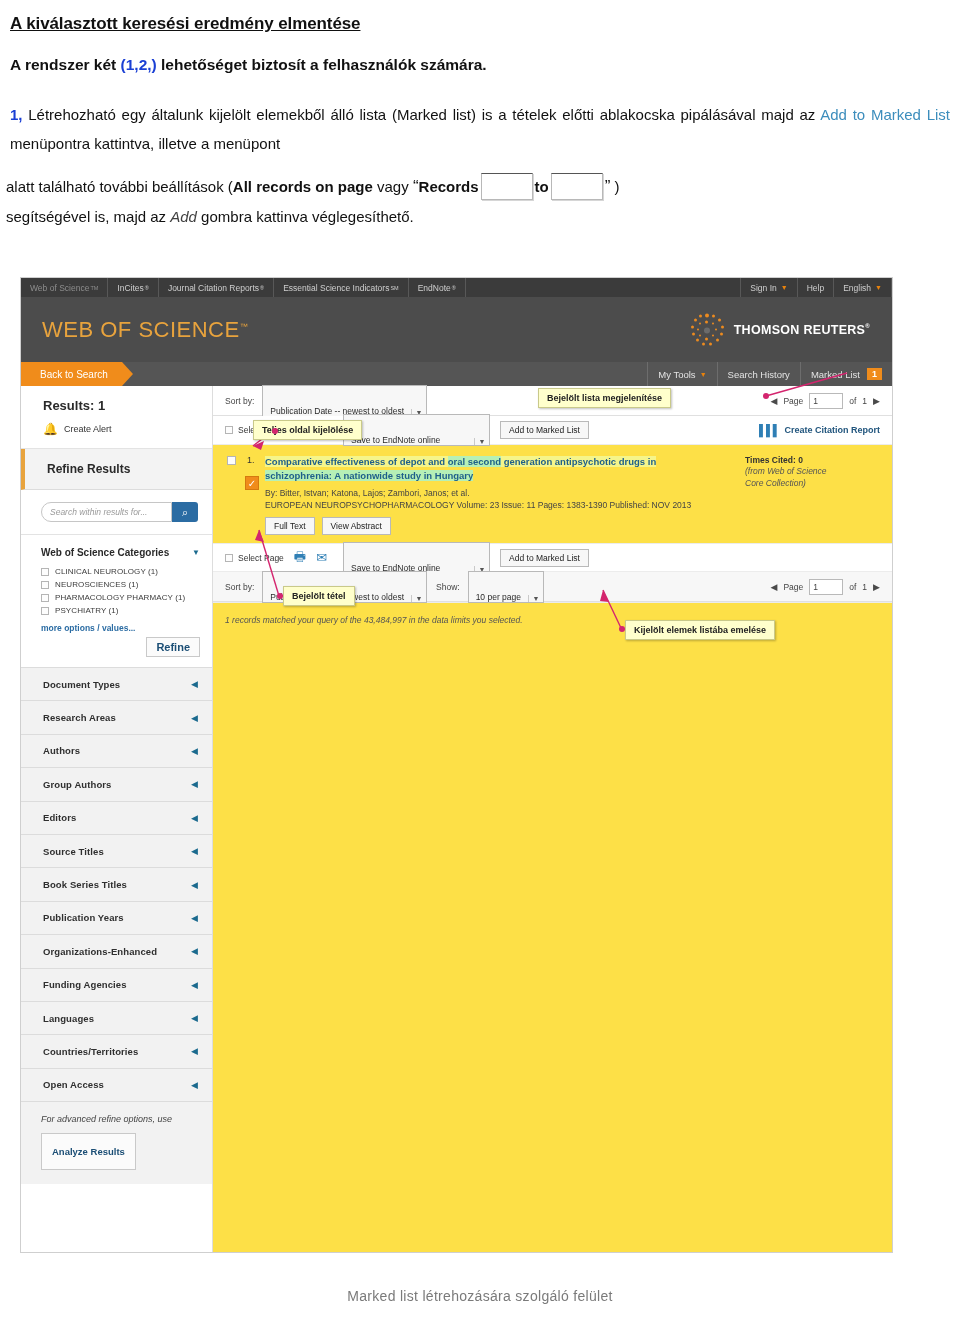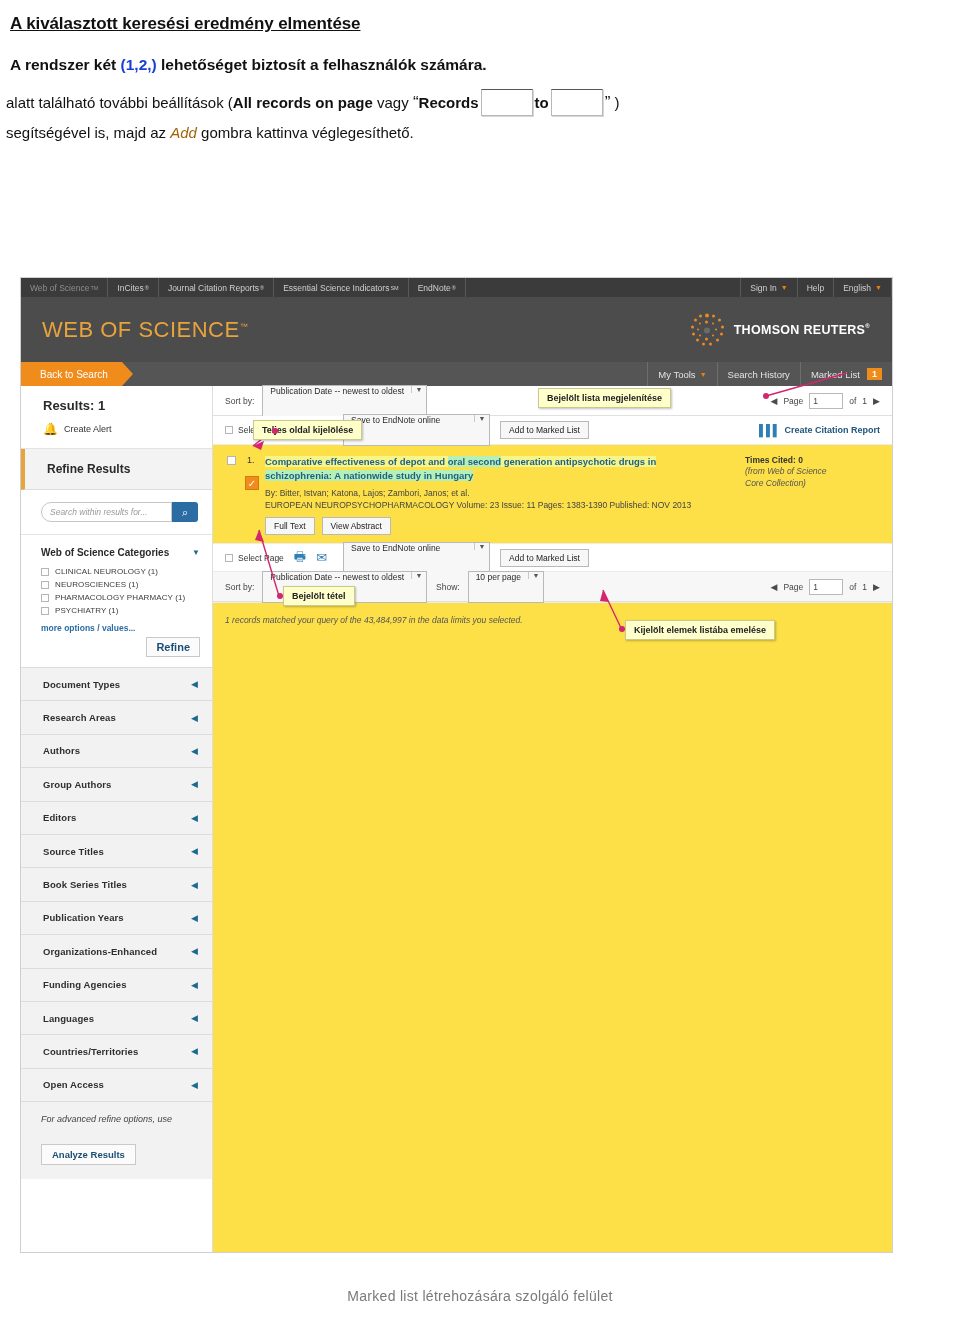--- a/index.html
+++ b/index.html
@@ -23,21 +23,21 @@
     font-size:15.5px; font-weight:bold; margin:22px 0 0 4px;
   }
   .blue { color:#1a3fd4; }
   .doc-body {
     margin:26px 4px 0 4px; font-size:15px; line-height:29px;
     text-align:justify;
   }
   .lnk { color:#3c8dbc; }
   .para2 { margin-top:14px; font-size:15px; line-height:30px; }
   .bold { font-weight:bold; }
-  .ital { font-style:italic; color:#a16207; }
+  .ital { font-style:italic; color:#404040; }
   .recbox {
     display:inline-block; width:52px; height:27px;
     border:1px solid #b8b8b8; border-top:1px solid #555;
     background:#fff; vertical-align:-8px; margin:0 2px;
     box-shadow: 1px 1px 0 #d6d6d6;
   }
   .quote { font-size:17px; }
 
   
   .shot {
@@ -149,33 +149,33 @@
   .facet {
     height:33.4px; border-bottom:1px solid #dcdcdc; background:#f2f2f2;
     display:flex; align-items:center; justify-content:space-between;
     padding:0 14px 0 22px;
   }
   .facet-lbl { font-size:9.5px; font-weight:bold; color:#2f2f2f; letter-spacing:0.1px; }
   .tri-l { color:#1b6a8e; font-size:9px; }
   .adv-box { padding:12px 12px 14px 20px; background:#f2f2f2; }
   .adv-txt { font-size:9px; font-style:italic; color:#444; }
   .analyze-btn {
-    display:inline-block; margin-top:20px; border:1px solid #c9c9c9; background:#fbfbfb;
-    color:#1b4e75; font-size:9.5px; font-weight:bold; padding:4px 10px;
+    display:inline-block; margin-top:9px; border:1px solid #c9c9c9; background:#fbfbfb;
+    color:#1b4e75; font-size:9.5px; font-weight:bold; padding:12px 10px;
   }
 
   
   .sortbar {
     height:30px; border-bottom:1px solid #e0e0e0; display:flex; align-items:center;
     padding:0 12px; gap:8px; position:relative; background:#fff;
   }
   .sb-lbl { font-size:8.5px; color:#444; }
   .sel {
     border:1px solid #b9b9b9; background:#f7f7f7; height:32px;
-    display:flex; align-items:flex-start; font-size:8.5px; color:#2a2a2a;
+    display:flex; align-items:flex-end; font-size:8.5px; color:#2a2a2a;
   }
   .sel .sel-txt { padding:0 7px; }
   .sel .sel-arw { width:15px; border-left:1px solid #c9c9c9; text-align:center; font-size:7px; color:#555; }
   .pager { position:absolute; right:12px; display:flex; align-items:center; gap:6px; font-size:8.5px; color:#444; }
   .pg-arw { color:#4a4a4a; font-size:9px; }
   .pg-input { width:34px; height:16px; border:1px solid #b9b9b9; background:#fff; font-size:8.5px; padding-left:3px; display:flex; align-items:center; }
 
   .toolbar {
     height:29px; display:flex; align-items:center; padding:0 12px; gap:10px;
     border-bottom:1px solid #ececec; position:relative; background:#fff;
@@ -229,20 +229,23 @@
 </head>
 <body>
 
 <div class="doc">
   <div class="doc-h1">A kiválasztott keresési eredmény elmentése</div>
 
   <div class="doc-p2">
     <span>A rendszer két </span><span class="blue">(1,2,)</span><span> lehetőséget biztosít a felhasználók számára.</span>
   </div>
 
+  <div class="doc-body">
+    <span class="blue bold">1,</span><span> Létrehozható egy általunk kijelölt elemekből álló lista (Marked list) is a tételek előtti ablakocska pipálásával majd az </span><span class="lnk">Add to Marked List</span><span> menüpontra kattintva, illetve a menüpont</span>
+  </div>
 
   <div class="para2">
     <span>alatt található további beállítások (</span><span class="bold">All records on page</span><span> vagy </span><span class="quote">“</span><span class="bold">Records</span><span class="recbox"></span><span class="bold">to</span><span class="recbox"></span><span class="quote">”</span> <span>)</span>
     <br>
     <span>segítségével is, majd az </span><span class="ital">Add</span><span> gombra kattinva véglegesíthető.</span>
   </div>
 </div>
 
 <div class="shot">
 

